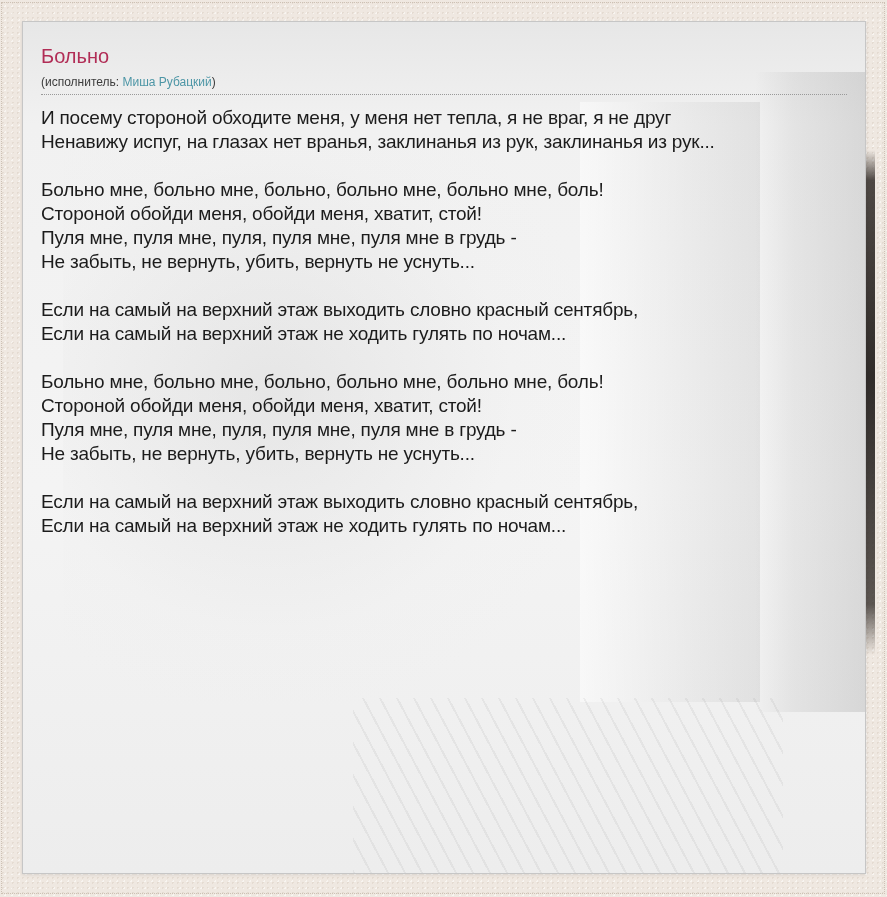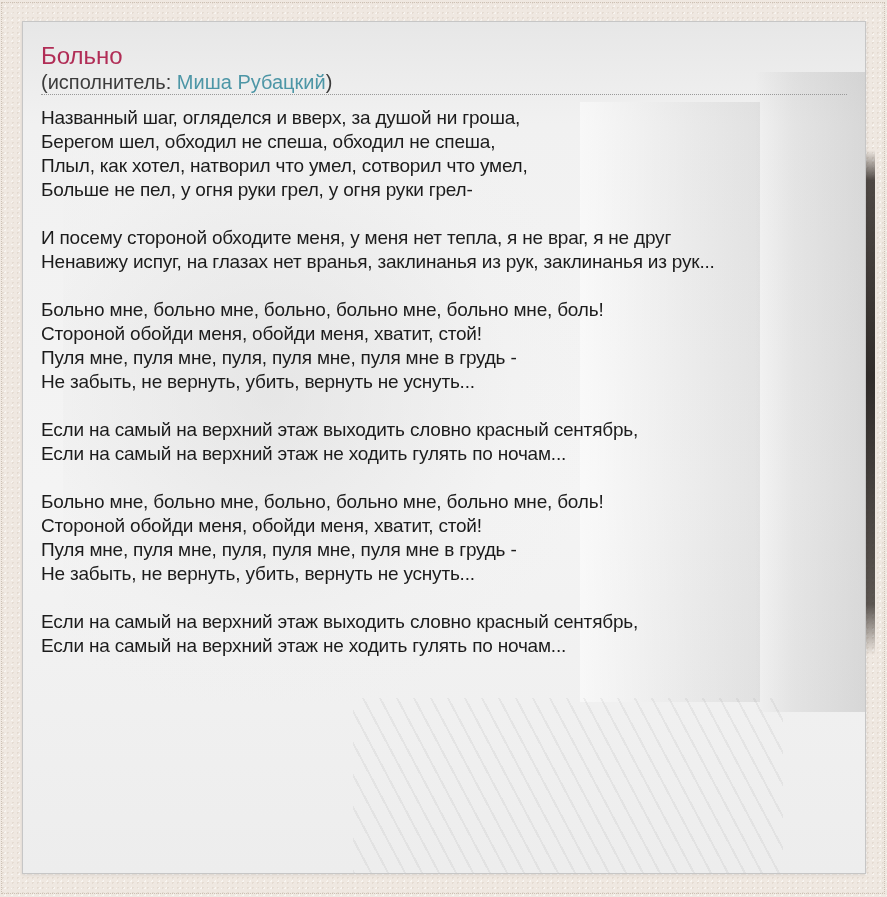--- a/index.html
+++ b/index.html
@@ -59,25 +59,25 @@
   .ph-blob{
     position:absolute;left:40px;top:120px;width:520px;height:560px;
     background:radial-gradient(ellipse at 40% 45%,rgba(205,205,205,0.35) 0%,rgba(235,235,235,0.12) 55%,rgba(255,255,255,0) 75%);
   }
   .ph-strings{
     position:absolute;left:330px;bottom:0;width:430px;height:175px;opacity:.55;
     background:repeating-linear-gradient(62deg,rgba(110,110,110,0.16) 0 2px,transparent 2px 15px);
   }
   .content{position:relative;z-index:1;padding:20px 18px 0 18px;}
   h1.song-title{
-    margin:0;font-size:24px;line-height:28px;font-weight:400;
+    margin:0;font-size:20px;line-height:28px;font-weight:400;
     color:var(--title-color);
   }
   .artist-line{
-    margin-top:2px;font-size:20px;line-height:20px;color:var(--artist-color);
+    margin-top:2px;font-size:12px;line-height:20px;color:var(--artist-color);
     white-space:pre-wrap;
   }
   .artist-link{color:var(--link-color);text-decoration:none;cursor:pointer;}
   .separator{border-bottom:1px dotted var(--separator);margin-top:2px;height:0;}
   .lyrics{
     margin-top:11px;font-size:19px;line-height:24px;color:var(--text-color);
     letter-spacing:-0.2px;
   }
   .lyrics p.stanza{margin:0 0 24px 0;white-space:pre-wrap;}
   .lyrics p.stanza:last-child{margin-bottom:0;}
@@ -93,24 +93,20 @@
     <div class="ph-blob"></div>
     <div class="ph-mid"></div>
     <div class="ph-right"></div>
     <div class="ph-strings"></div>
   </div>
   <div class="content">
     <h1 class="song-title">Больно</h1>
     <div class="artist-line"><span>(исполнитель: </span><a class="artist-link" href="#">Миша Рубацкий</a><span>)</span></div>
     <div class="separator"></div>
     <div class="lyrics">
-        <p class="stanza">Названный шаг, огляделся и вверх, за душой ни гроша,
-Берегом шел, обходил не спеша, обходил не спеша,
-Плыл, как хотел, натворил что умел, сотворил что умел,
-Больше не пел, у огня руки грел, у огня руки грел-</p>
         <p class="stanza">И посему стороной обходите меня, у меня нет тепла, я не враг, я не друг
 Ненавижу испуг, на глазах нет вранья, заклинанья из рук, заклинанья из рук...</p>
         <p class="stanza">Больно мне, больно мне, больно, больно мне, больно мне, боль!
 Стороной обойди меня, обойди меня, хватит, стой!
 Пуля мне, пуля мне, пуля, пуля мне, пуля мне в грудь -
 Не забыть, не вернуть, убить, вернуть не уснуть...</p>
         <p class="stanza">Если на самый на верхний этаж выходить словно красный сентябрь,
 Если на самый на верхний этаж не ходить гулять по ночам...</p>
         <p class="stanza">Больно мне, больно мне, больно, больно мне, больно мне, боль!
 Стороной обойди меня, обойди меня, хватит, стой!

